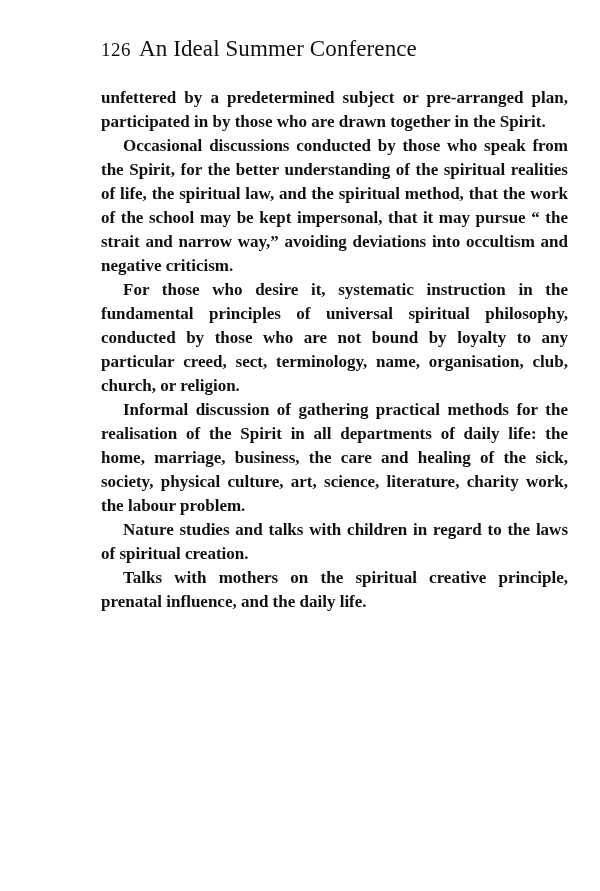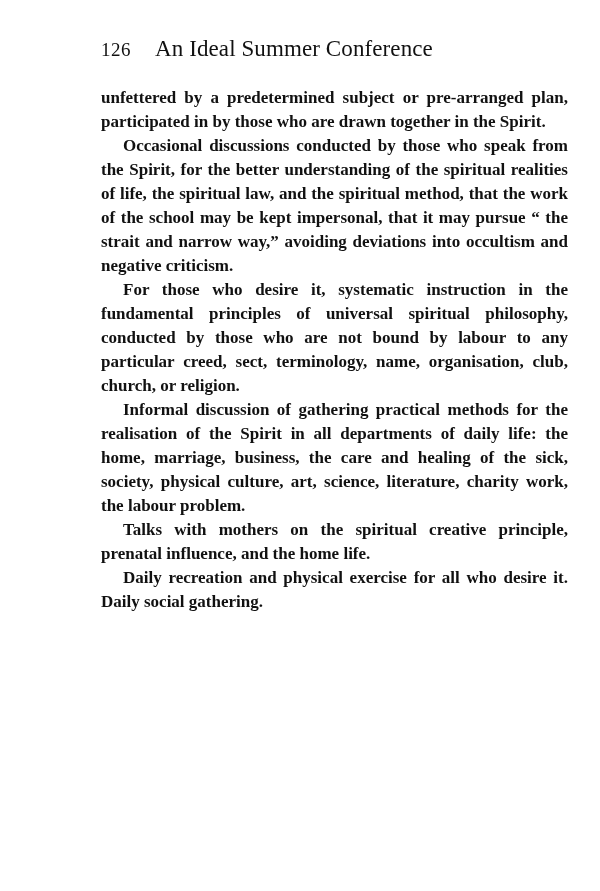--- a/index.html
+++ b/index.html
@@ -23,21 +23,21 @@
     }
     .running-head {
       display: flex;
       align-items: baseline;
       height: 40px;
       margin-bottom: 10px;
     }
     .page-number {
       font-size: 19px;
       letter-spacing: 0.5px;
-      margin-right: 24px;
+      margin-right: 8px;
       font-weight: normal;
     }
     .running-title {
       font-size: 23px;
       font-weight: normal;
       letter-spacing: 0.1px;
     }
     .body-text {
       font-size: 17px;
       line-height: 24px;
@@ -60,18 +60,18 @@
 
 <div class="page">
   <div class="running-head">
     <span class="page-number">126</span>
     <span class="running-title">An Ideal Summer Conference</span>
   </div>
 
   <div class="body-text">
     <p class="para continued">unfettered by a predetermined subject or pre-arranged plan, participated in by those who are drawn together in the Spirit.</p>
     <p class="para">Occasional discussions conducted by those who speak from the Spirit, for the better understanding of the spiritual realities of life, the spiritual law, and the spiritual method, that the work of the school may be kept impersonal, that it may pursue “ the strait and narrow way,” avoiding deviations into occultism and negative criticism.</p>
-    <p class="para">For those who desire it, systematic instruction in the fundamental principles of universal spiritual philosophy, conducted by those who are not bound by labour to any particular creed, sect, terminology, name, organisation, club, church, or religion.</p>
+    <p class="para">For those who desire it, systematic instruction in the fundamental principles of universal spiritual philosophy, conducted by those who are not bound by loyalty to any particular creed, sect, terminology, name, organisation, club, church, or religion.</p>
     <p class="para">Informal discussion of gathering practical methods for the realisation of the Spirit in all departments of daily life: the home, marriage, business, the care and healing of the sick, society, physical culture, art, science, literature, charity work, the labour problem.</p>
-    <p class="para">Talks with mothers on the spiritual creative principle, prenatal influence, and the home life.</p>
-    <p class="para">Daily recreation and physical exercise for all who desire it.  Daily social gathering.</p>
+    <p class="para">Nature studies and talks with children in regard to the laws of spiritual creation.</p>
+    <p class="para">Talks with mothers on the spiritual creative principle, prenatal influence, and the daily life.</p>
   </div>
 </div>
 
 </body></html>

